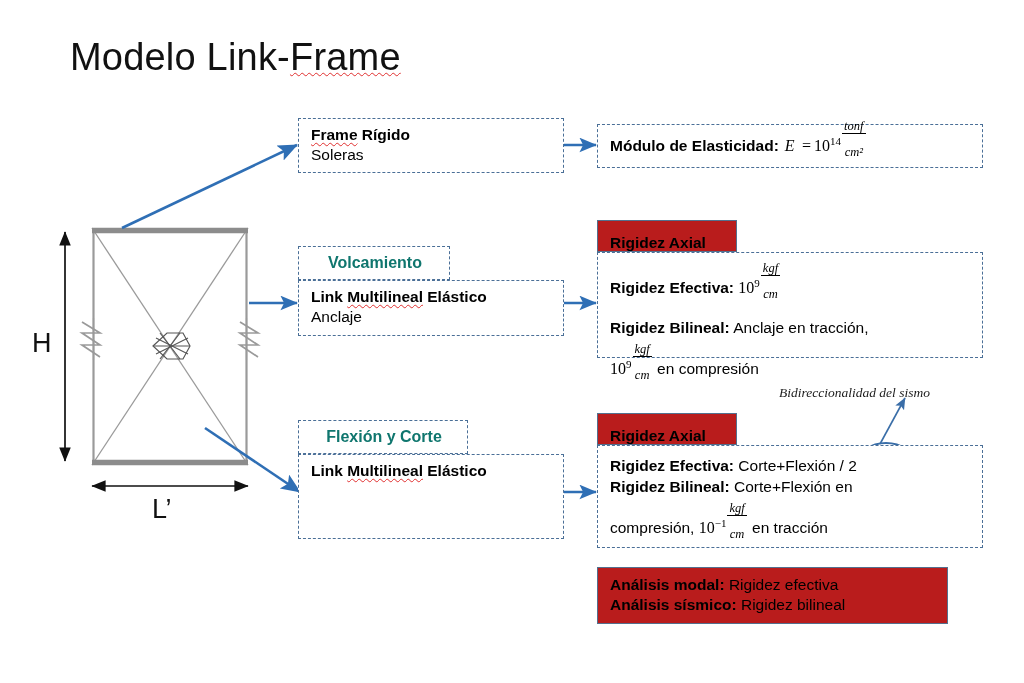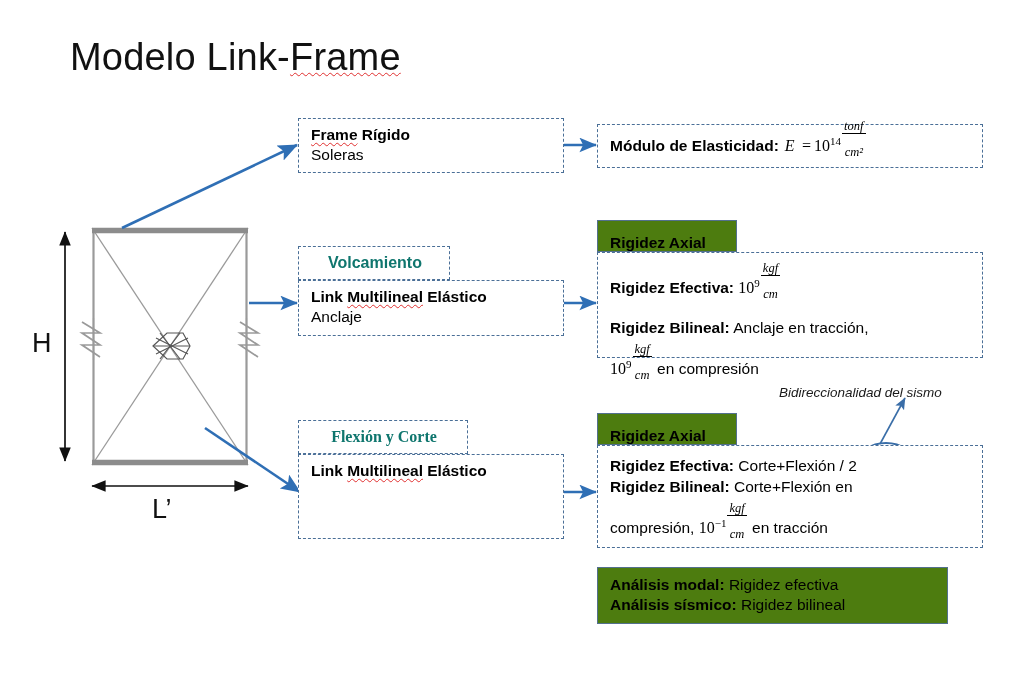--- a/index.html
+++ b/index.html
@@ -23,21 +23,21 @@
     text-decoration-thickness:1px;
     text-underline-offset:2px;
   }
 
   
   .dbox{
     border:1.6px dashed #4a6f97;background:#fff;
     padding:6px 10px 7px 12px;
   }
   .sbox{
-    border:1.4px solid #53708e;background:#4d7c0f;
+    border:1.4px solid #53708e;background:#b91c1c;
     padding:20px 10px 6px 12px;
   }
   .ttl{font-weight:bold;}
   .bluelbl{color:#0f766e;font-weight:bold;}
 
   .l1{font-size:15.5px;line-height:20px;}
   .l2{font-size:15.5px;line-height:21px;}
 
   
   .mth{font-family:"Liberation Serif","DejaVu Serif",serif;font-style:italic;font-size:16px;}
@@ -175,21 +175,21 @@
     <span class="ttl">Rigidez Bilineal:</span>
     <span>Anclaje en tracción,</span>
   </div>
   <div class="l2" style="margin-top:5px;">
     <span class="mthn">10</span><span class="mthn sup">9</span><span class="frac"><span class="num">kgf</span><span class="den">cm</span></span>
     <span>en compresión</span>
   </div>
 </div>
 
 <div class="abs dbox" style="left:298px;top:420px;width:170px;height:34px;display:flex;align-items:center;justify-content:center;">
-  <span class="bluelbl" style="font-size:16px;font-family:Liberation Serif, serif;">Flexión y Corte</span>
+  <span class="bluelbl" style="font-size:16px;">Flexión y Corte</span>
 </div>
 
 <div class="abs dbox" style="left:298px;top:454px;width:266px;height:85px;">
   <div class="l1">
     <span class="ttl">Link </span><span class="ttl spell">Multilineal</span><span class="ttl"> Elástico</span>
   </div>
 </div>
 
 <div class="abs sbox" style="left:597px;top:413px;width:140px;height:32px;display:flex;align-items:center;z-index:3;">
   <span class="ttl l1">Rigidez Axial</span>
@@ -204,21 +204,21 @@
     <span class="ttl">Rigidez Bilineal:</span>
     <span>Corte+Flexión en</span>
   </div>
   <div class="l2" style="margin-top:5px;">
     <span>compresión,</span>
     <span class="mthn">10</span><span class="mthn sup">−1</span><span class="frac"><span class="num">kgf</span><span class="den">cm</span></span>
     <span>en tracción</span>
   </div>
 </div>
 
-<div class="abs annot" style="left:779px;top:385px;">Bidireccionalidad del sismo</div>
+<div class="abs annot" style="left:779px;top:385px;font-family:Liberation Serif, serif;">Bidireccionalidad del sismo</div>
 
 <div class="abs sbox" style="left:597px;top:567px;width:351px;height:57px;padding-top:7px;">
   <div class="l1">
     <span class="ttl">Análisis modal:</span>
     <span>Rigidez efectiva</span>
   </div>
   <div class="l1">
     <span class="ttl">Análisis sísmico:</span>
     <span>Rigidez bilineal</span>
   </div>

